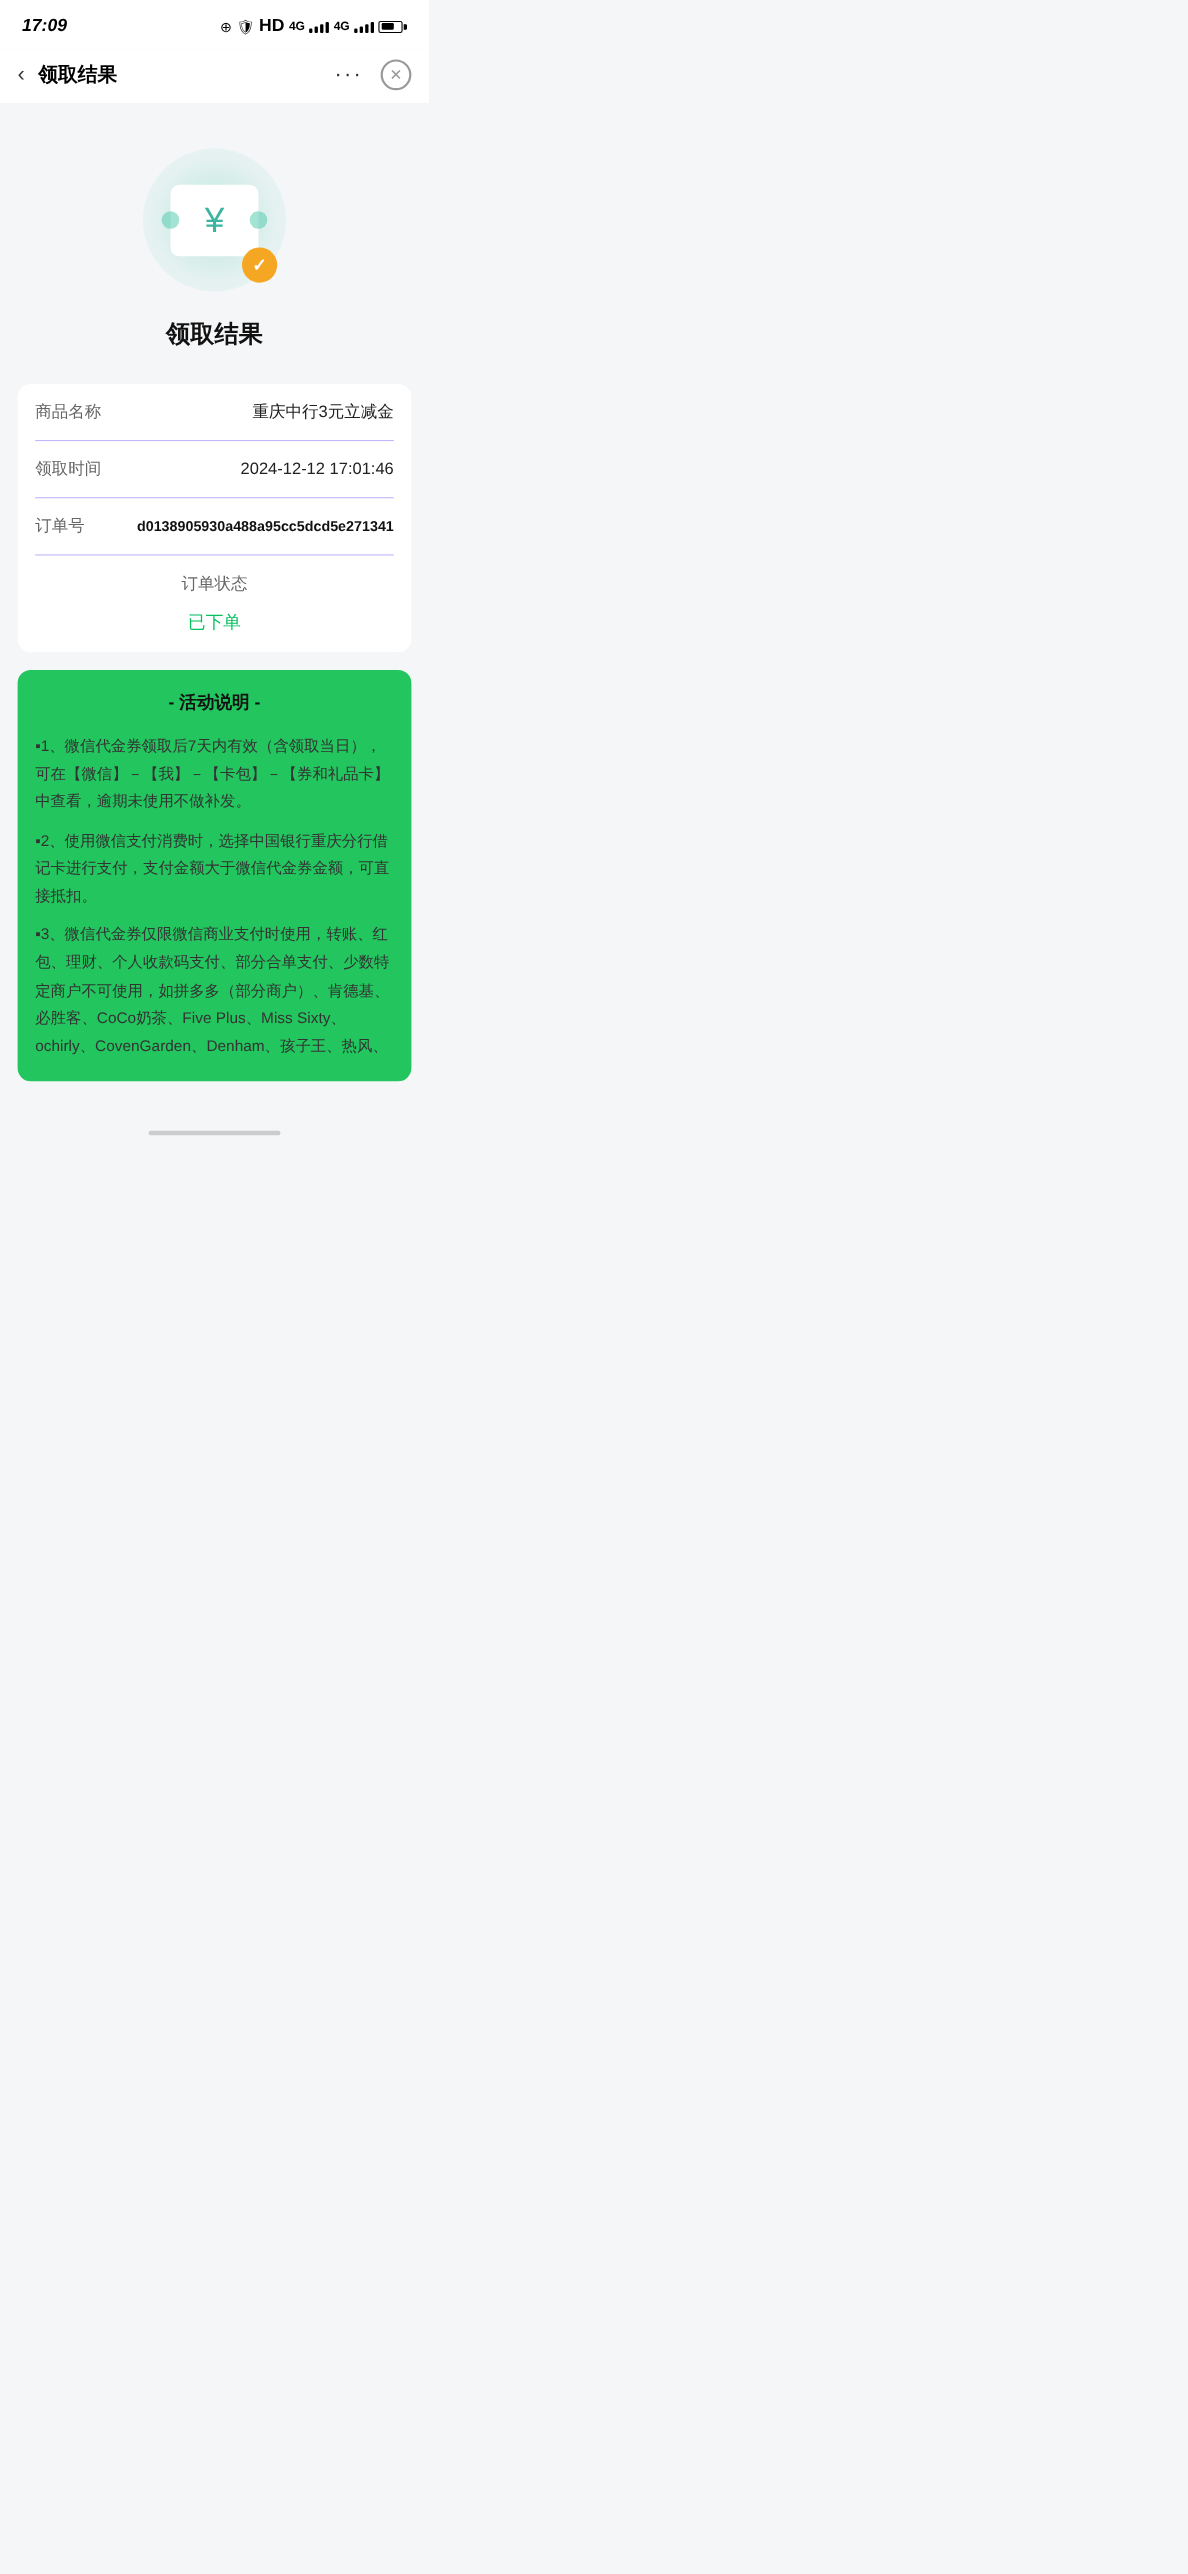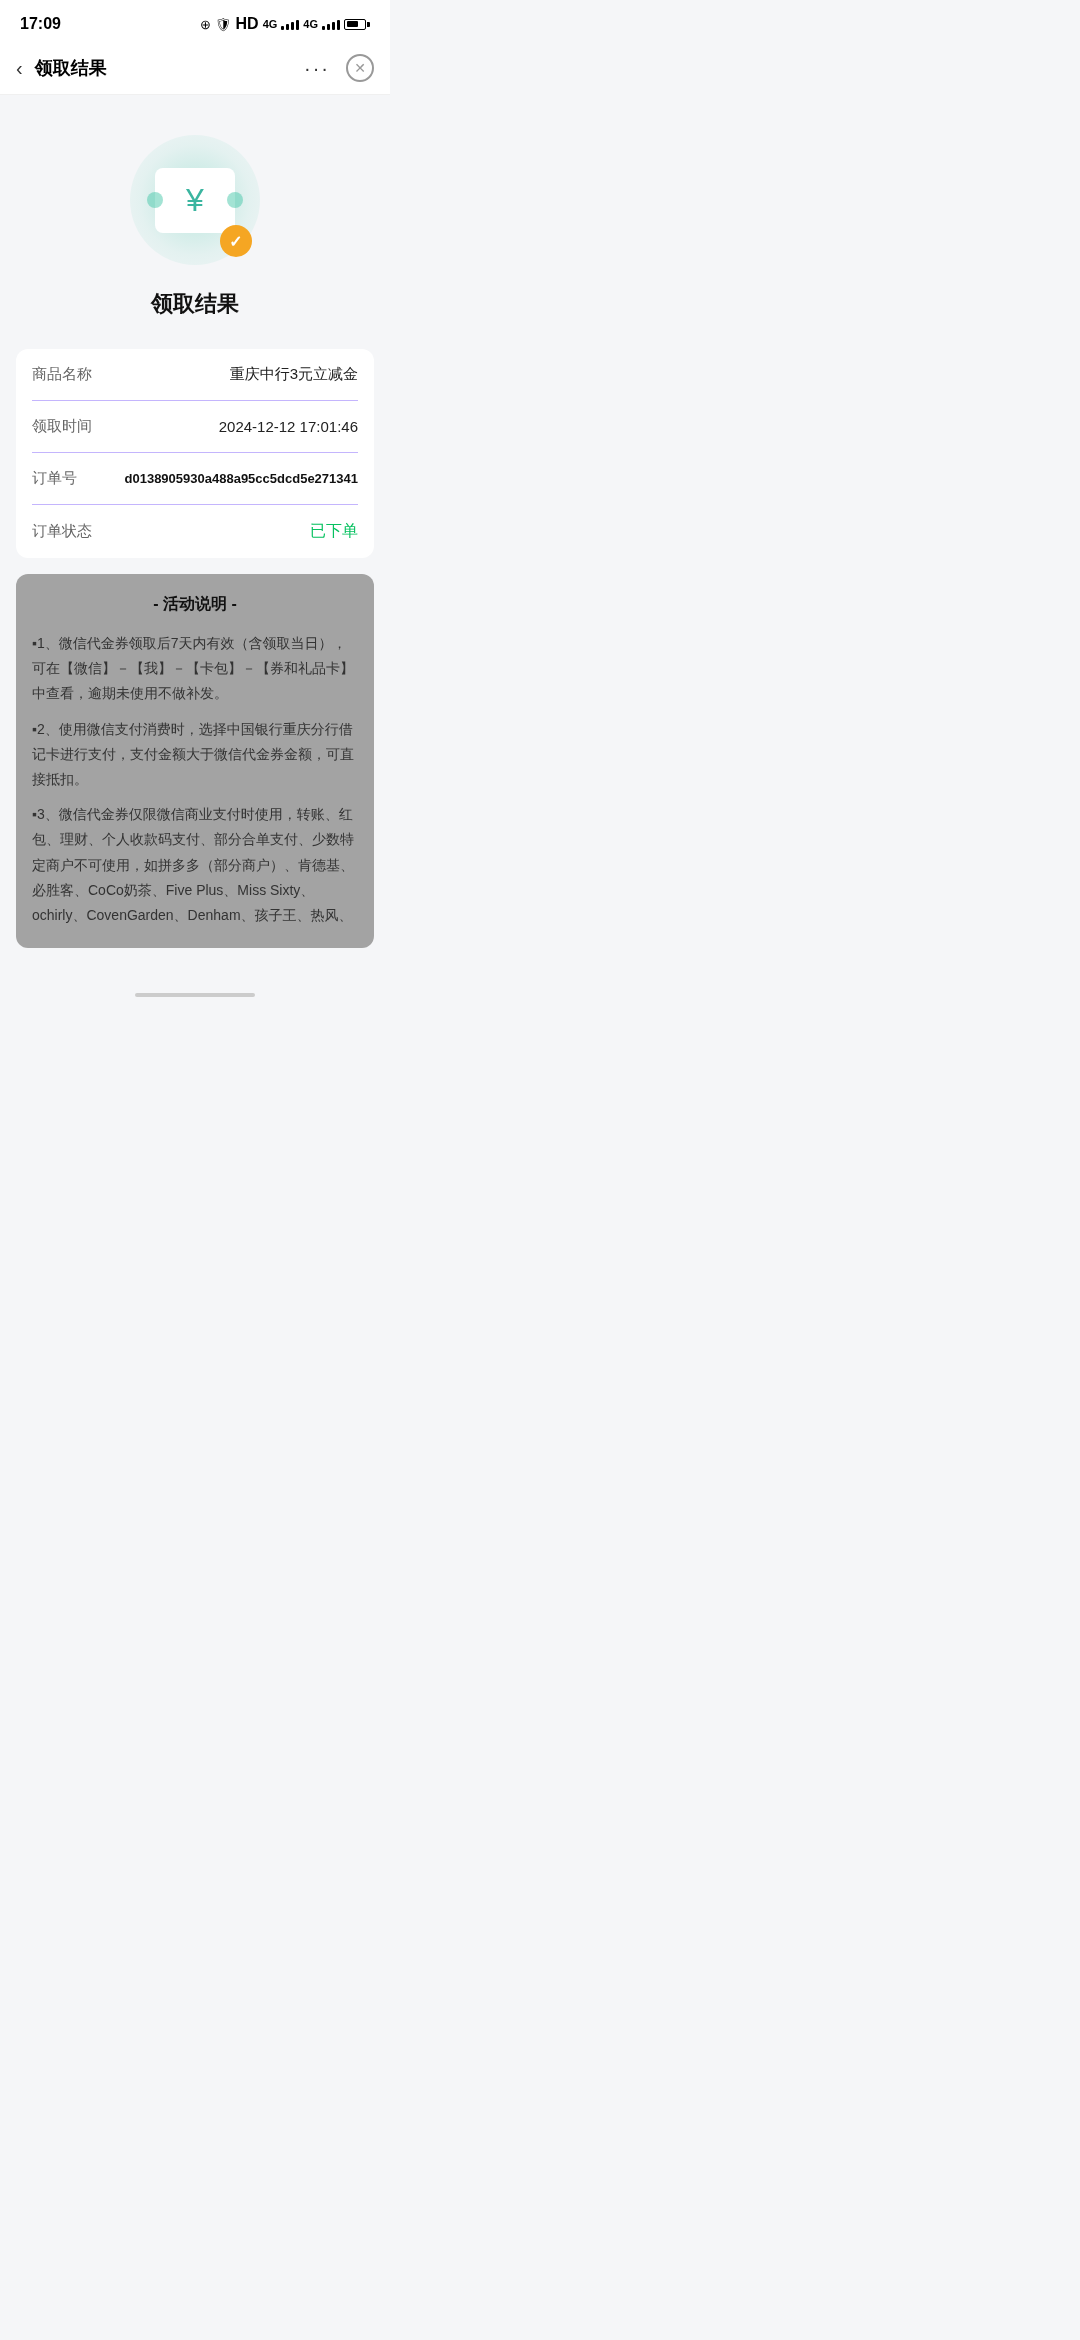--- a/index.html
+++ b/index.html
@@ -25,20 +25,21 @@
       align-items: center;
       padding: 12px 20px 8px 20px;
       background: #fff;
       height: 44px;
     }
 
     .status-time {
       font-size: 16px;
       font-weight: 600;
       color: #000;
+      font-style: italic;
     }
 
     .status-icons {
       display: flex;
       align-items: center;
       gap: 4px;
     }
 
     
     .header {
@@ -200,20 +201,21 @@
       display: flex;
       justify-content: space-between;
       align-items: center;
       padding: 16px 0;
       border-bottom: 1px solid #c4b5fd;
       gap: 16px;
     }
 
     .info-row:last-child {
       border-bottom: none;
+      flex-direction: column;
     }
 
     .info-label {
       font-size: 15px;
       color: #666;
       min-width: 60px;
       flex-shrink: 0;
     }
 
     .info-value {
@@ -230,21 +232,21 @@
     }
 
     .info-value.status-green {
       color: #07c160;
       font-size: 16px;
       font-weight: 500;
     }
 
     
     .notice-card {
-      background: #a3a3a3;
+      background: #22c55e;
       border-radius: 12px;
       padding: 20px 16px;
       margin-bottom: 16px;
     }
 
     .notice-title {
       font-size: 16px;
       font-weight: 600;
       color: #111;
       text-align: center;

